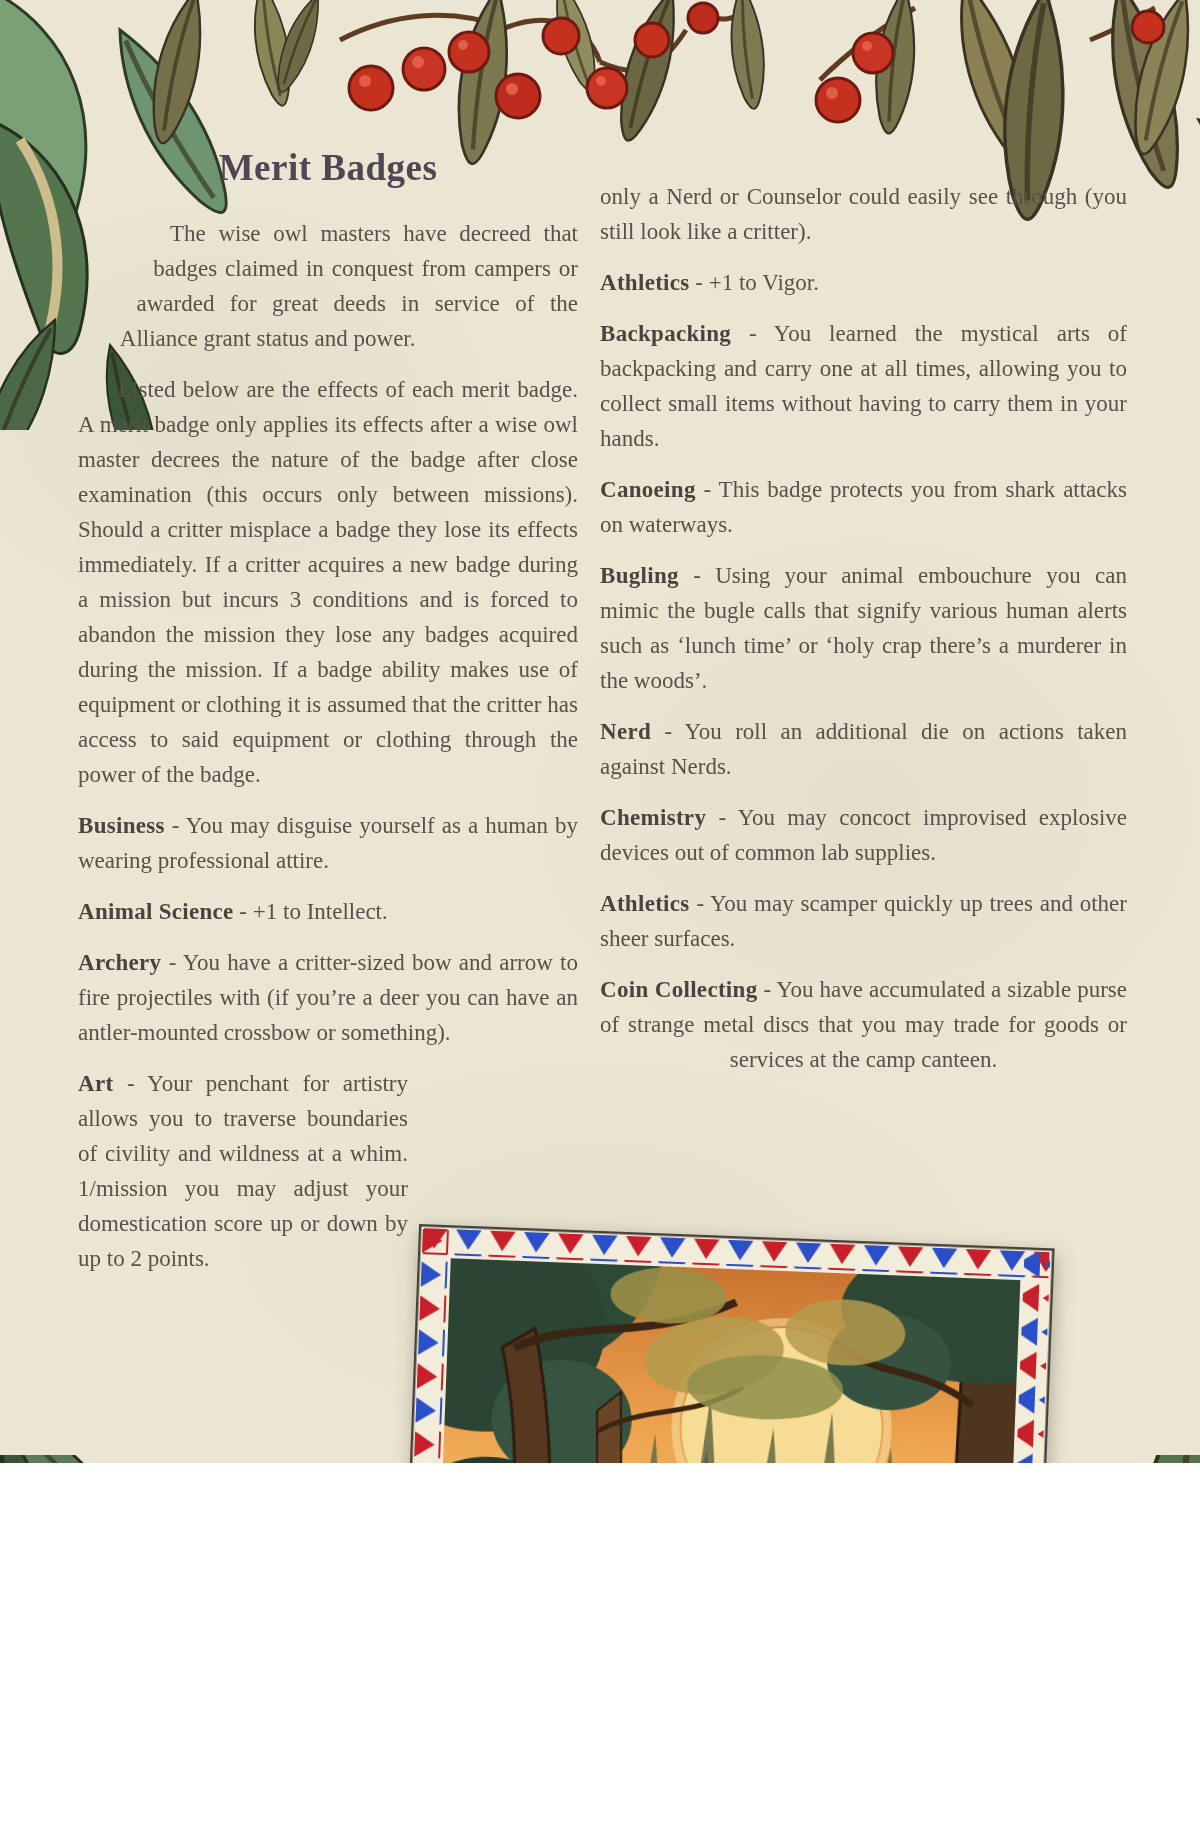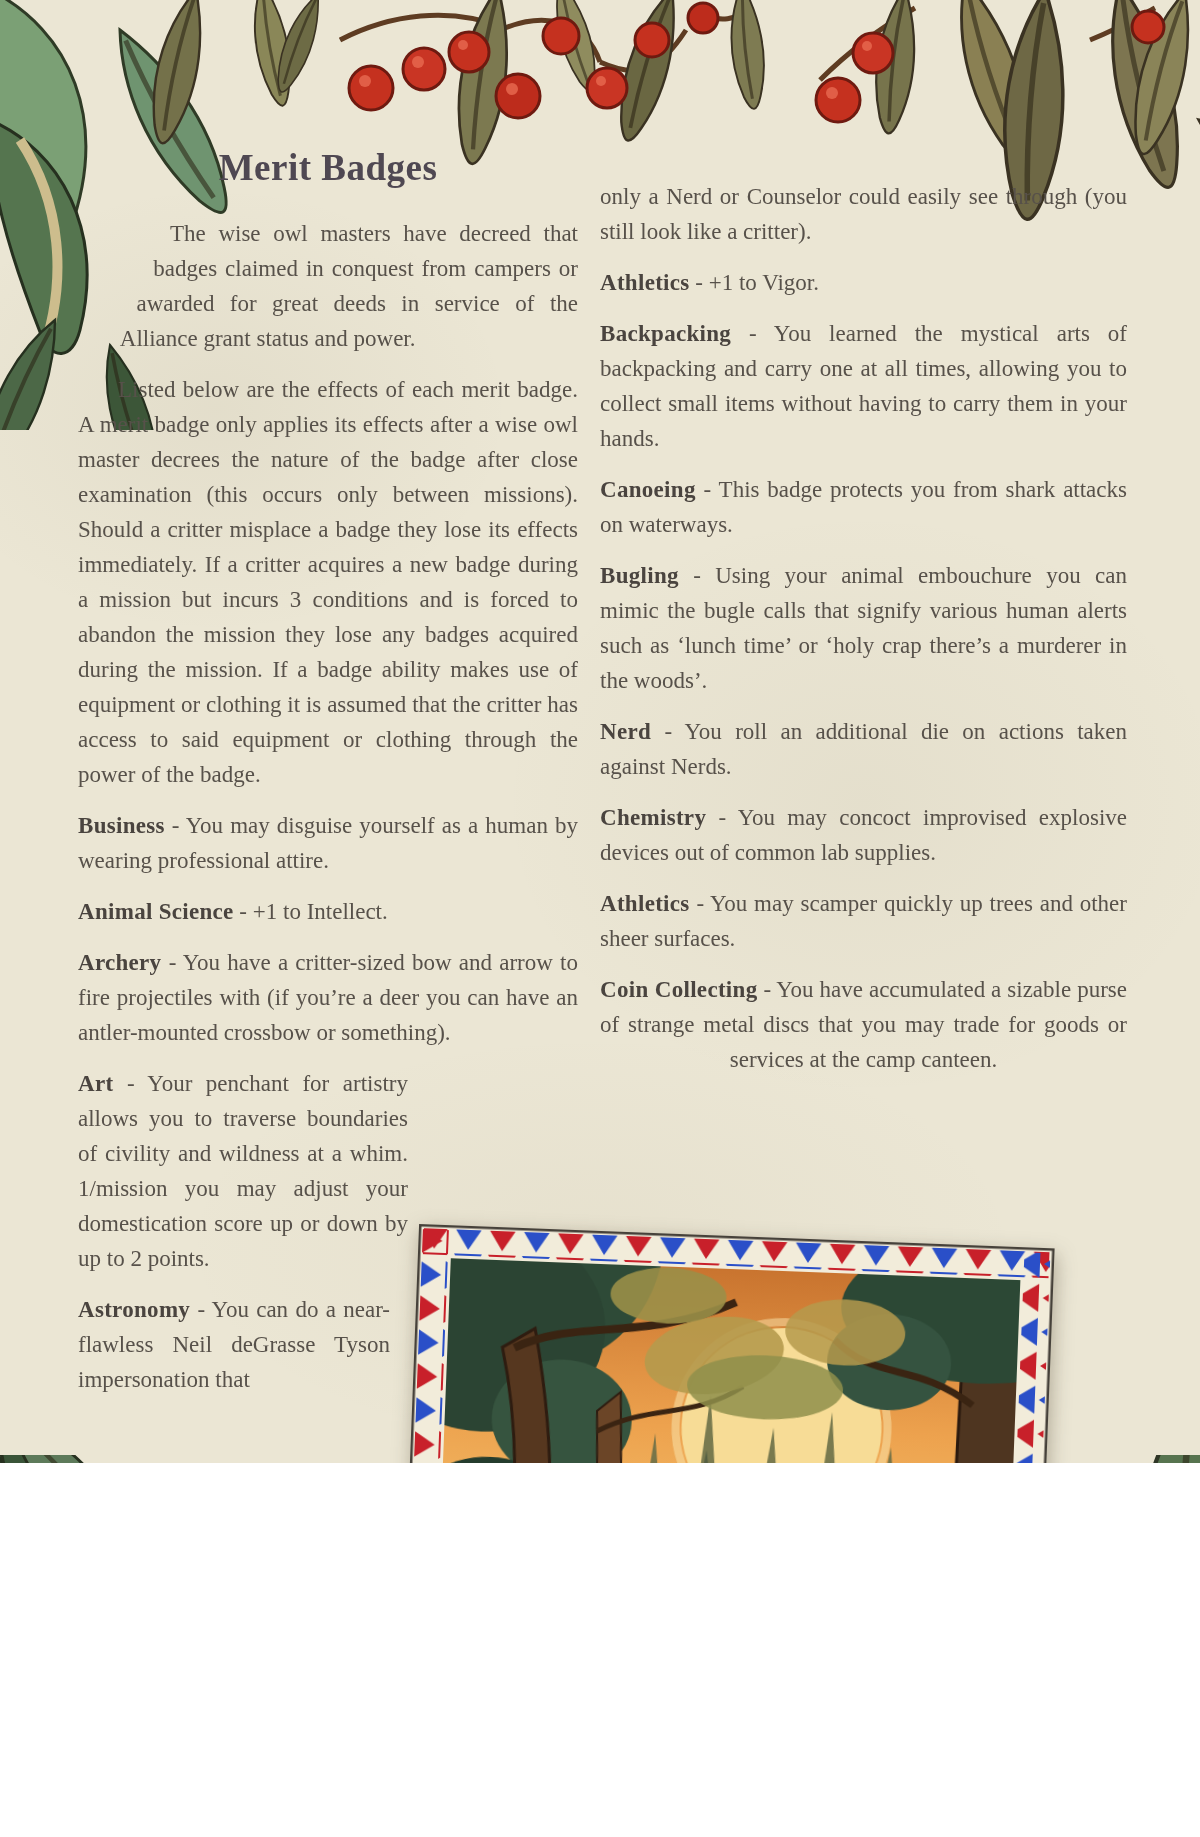--- a/index.html
+++ b/index.html
@@ -175,21 +175,20 @@
   </svg>
 
   <div class="col col-left">
     <h1 class="title">Merit Badges</h1>
     <p class="intro">The wise owl masters have decreed that  badges claimed in conquest from campers or awarded for great deeds in service of the Alliance grant status and power.</p>
     <p class="overview">Listed below are the effects of each merit badge. A merit badge only applies its effects after a wise owl master decrees the nature of the badge after close examination (this occurs only between missions). Should a critter misplace a badge they lose its effects immediately. If a critter acquires a new badge during a mission but incurs 3 conditions and is forced to abandon the mission they lose any badges acquired during the mission. If a badge ability makes use of equipment or clothing it is assumed that the critter has access to said equipment or clothing through the power of the badge.</p>
     <p><b>Business</b><span> - You may disguise yourself as a human by wearing professional attire.</span></p>
     <p><b>Animal Science</b><span> - +1 to Intellect.</span></p>
     <p><b>Archery</b><span> - You have a critter-sized bow and arrow to fire projectiles with (if you’re a deer you can have an antler-mounted crossbow or something).</span></p>
     <p class="narrow-art"><b>Art</b><span> - Your penchant for artistry allows you to traverse boundaries of civility and wildness at a whim. 1/mission you may adjust your domestication score up or down by up to 2 points.</span></p>
-    <p class="narrow-astro"><b>Astronomy</b><span> - You can do a near-flawless Neil deGrasse Tyson impersonation that</span></p>
   </div>
 
   <div class="col col-right">
     <p>only a Nerd or Counselor could easily see through (you still look like a critter).</p>
     <p><b>Athletics</b><span> - +1 to Vigor.</span></p>
     <p><b>Backpacking</b><span> - You learned the mystical arts of backpacking and carry one at all times, allowing you to collect small items without having to carry them in your hands.</span></p>
     <p><b>Canoeing</b><span> - This badge protects you from shark attacks on waterways.</span></p>
     <p><b>Bugling</b><span> -  Using your animal embouchure you can mimic the bugle calls that signify various human alerts such as ‘lunch time’ or ‘holy crap there’s a murderer in the woods’.</span></p>
     <p><b>Nerd</b><span> - You roll an additional die on actions taken against Nerds.</span></p>
     <p><b>Chemistry</b><span> - You may concoct improvised explosive devices out of common lab supplies.</span></p>

